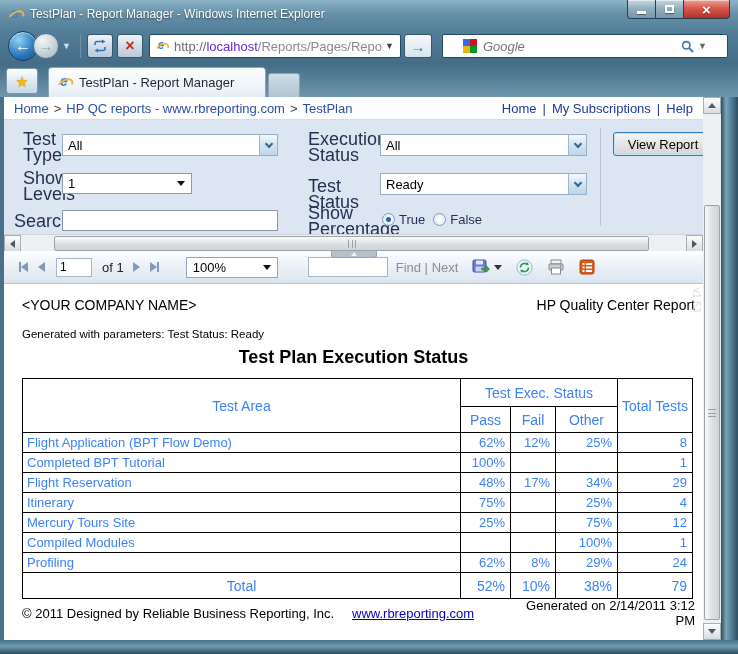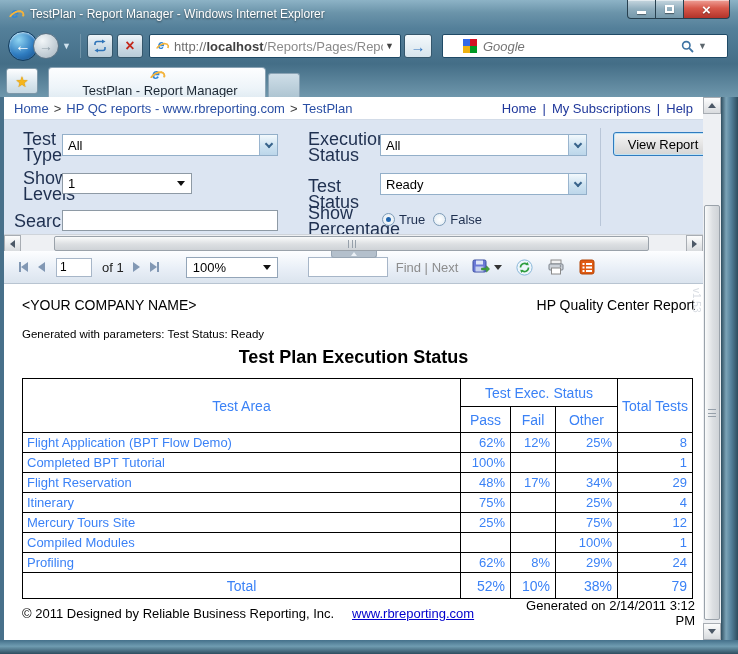--- a/index.html
+++ b/index.html
@@ -43,21 +43,21 @@
   .nav-caret { color:#cfe2ee; font-size:9px; margin:0 5px 0 3px; }
   .nav-sep { width:1px; height:24px; background:#33566b; border-right:1px solid #6f93a8; margin:0 4px; }
   .sq-btn { width:26px; height:24px; border:1px solid #35576c; border-radius:3px; margin:0 2px;
     background:linear-gradient(#eef5f9,#cfdde7 50%,#b9ccd8); display:flex; align-items:center; justify-content:center; cursor:pointer; flex:none; }
   .stop-x { color:#c2281c; font-weight:bold; font-size:16px; line-height:1; }
   .addr-field { width:252px; height:24px; background:#fff; border:1px solid #1f4a66; border-radius:2px;
     margin-left:4px; display:flex; align-items:center; padding:0 4px; cursor:text; }
   .addr-field .ie-icon { transform:scale(.85); }
   .url { font-size:13px; white-space:nowrap; overflow:hidden; margin-left:4px; flex:1; }
   .url .proto { color:#6e6e6e; }
-  .url .host { color:#404040; font-weight:bold; }
+  .url .host { color:#6d28d9; font-weight:normal; }
   .url .path { color:#8a8a8a; }
   .addr-caret { color:#444; font-size:9px; padding:0 2px; cursor:pointer; }
   .go-btn { width:28px; height:24px; border:1px solid #35576c; border-radius:3px; margin-left:3px;
     background:linear-gradient(#f4f9fc,#d7e4ec); display:flex; align-items:center; justify-content:center; cursor:pointer; }
   .go-btn span { color:#2f74c0; font-size:15px; font-weight:bold; line-height:1; }
   .search-box { flex:1; height:24px; background:#fff; border:1px solid #1f4a66; border-radius:2px;
     margin-left:10px; margin-right:2px; display:flex; align-items:center; padding:0 20px; }
   .glogo { width:14px; height:14px; display:grid; grid-template-columns:7px 7px; grid-template-rows:7px 7px; flex:none; }
   .glogo i:nth-child(1){background:#3369e8}.glogo i:nth-child(2){background:#d50f25}
   .glogo i:nth-child(3){background:#eeb211}.glogo i:nth-child(4){background:#009925}
@@ -65,21 +65,21 @@
     margin-left:6px; font-family:"Liberation Sans",sans-serif; min-width:10px; }
   .search-caret { color:#5c666d; font-size:9px; margin-left:4px; cursor:pointer; }
 
   
   .tabrow { position:absolute; left:0; top:64px; width:738px; height:33px;
     background:linear-gradient(180deg,#446e87,#6f97ac); display:flex; align-items:flex-end; padding:0 6px; }
   .fav-btn { width:32px; height:26px; margin-bottom:3px; border:1px solid #7d98a9; border-radius:3px;
     background:linear-gradient(#fdfeff,#dce8ef 55%,#c6d8e2); display:flex; align-items:center; justify-content:center; cursor:pointer; }
   .star { color:#f5b51d; font-size:15px; text-shadow:0 0 1px #b87c00; line-height:1; }
   .tab { height:30px; width:218px; margin-left:10px; border:1px solid #8aa3b5; border-bottom:none; border-radius:4px 4px 0 0;
-    background:linear-gradient(#fdfeff,#edf4f9 70%,#e2ecf3); display:flex; align-items:center; padding:0 8px; cursor:pointer;flex-direction:column; }
+    background:linear-gradient(#fdfeff,#edf4f9 70%,#e2ecf3); display:flex; align-items:center; padding:0 8px; cursor:pointer; }
   .tab-label { font-size:13px; color:#1c2733; margin-left:6px; white-space:nowrap; }
   .tab-stub { height:24px; width:32px; margin-left:2px; border:1px solid #8aa3b5; border-bottom:none;
     border-radius:3px 3px 0 0; background:linear-gradient(#cfdee8,#aec5d2); cursor:pointer; }
 
   
   .content { position:absolute; left:4px; top:97px; width:699px; height:543px; background:#fff; overflow:hidden; }
 
   .crumbrow { position:absolute; left:0; top:0; width:699px; height:23px; background:#fff;
     border-bottom:1px solid #d3dce8; display:flex; align-items:center; padding:0 10px; font-size:13px; }
   .crumbs { flex:1; white-space:nowrap; }

